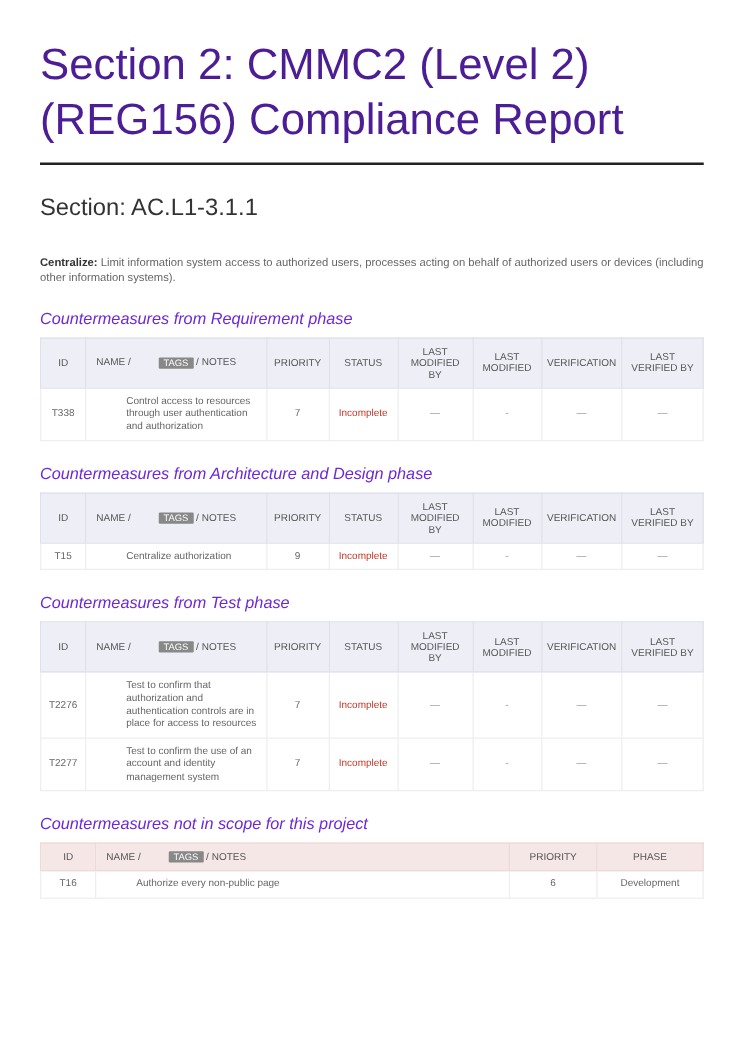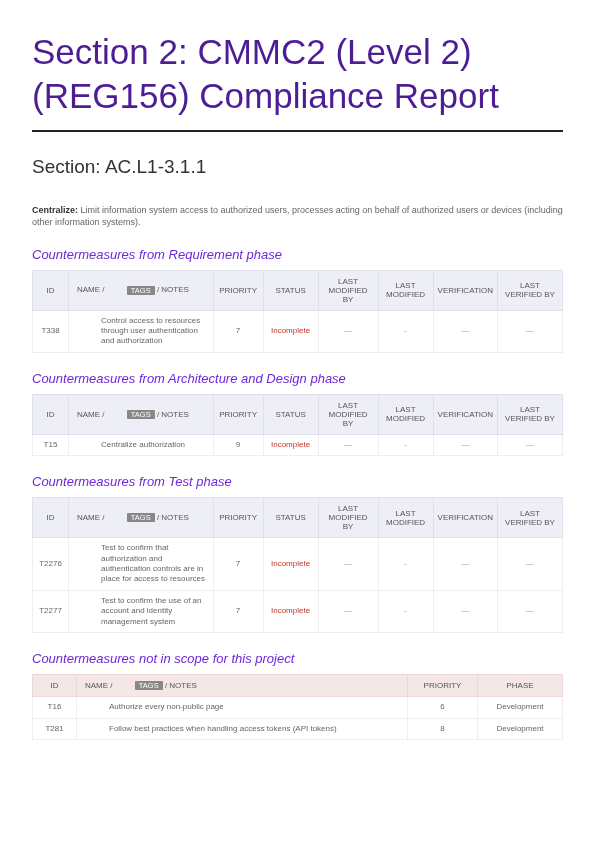--- a/index.html
+++ b/index.html
@@ -260,20 +260,14 @@
       <th>PHASE</th>
     </tr>
   </thead>
   <tbody>
     <tr>
       <td class="id">T16</td>
       <td class="name">Authorize every non-public page</td>
       <td>6</td>
       <td>Development</td>
     </tr>
-    <tr>
-      <td class="id">T281</td>
-      <td class="name">Follow best practices when handling access tokens (API tokens)</td>
-      <td>8</td>
-      <td>Development</td>
-    </tr>
   </tbody>
 </table>
 
 </body></html>

